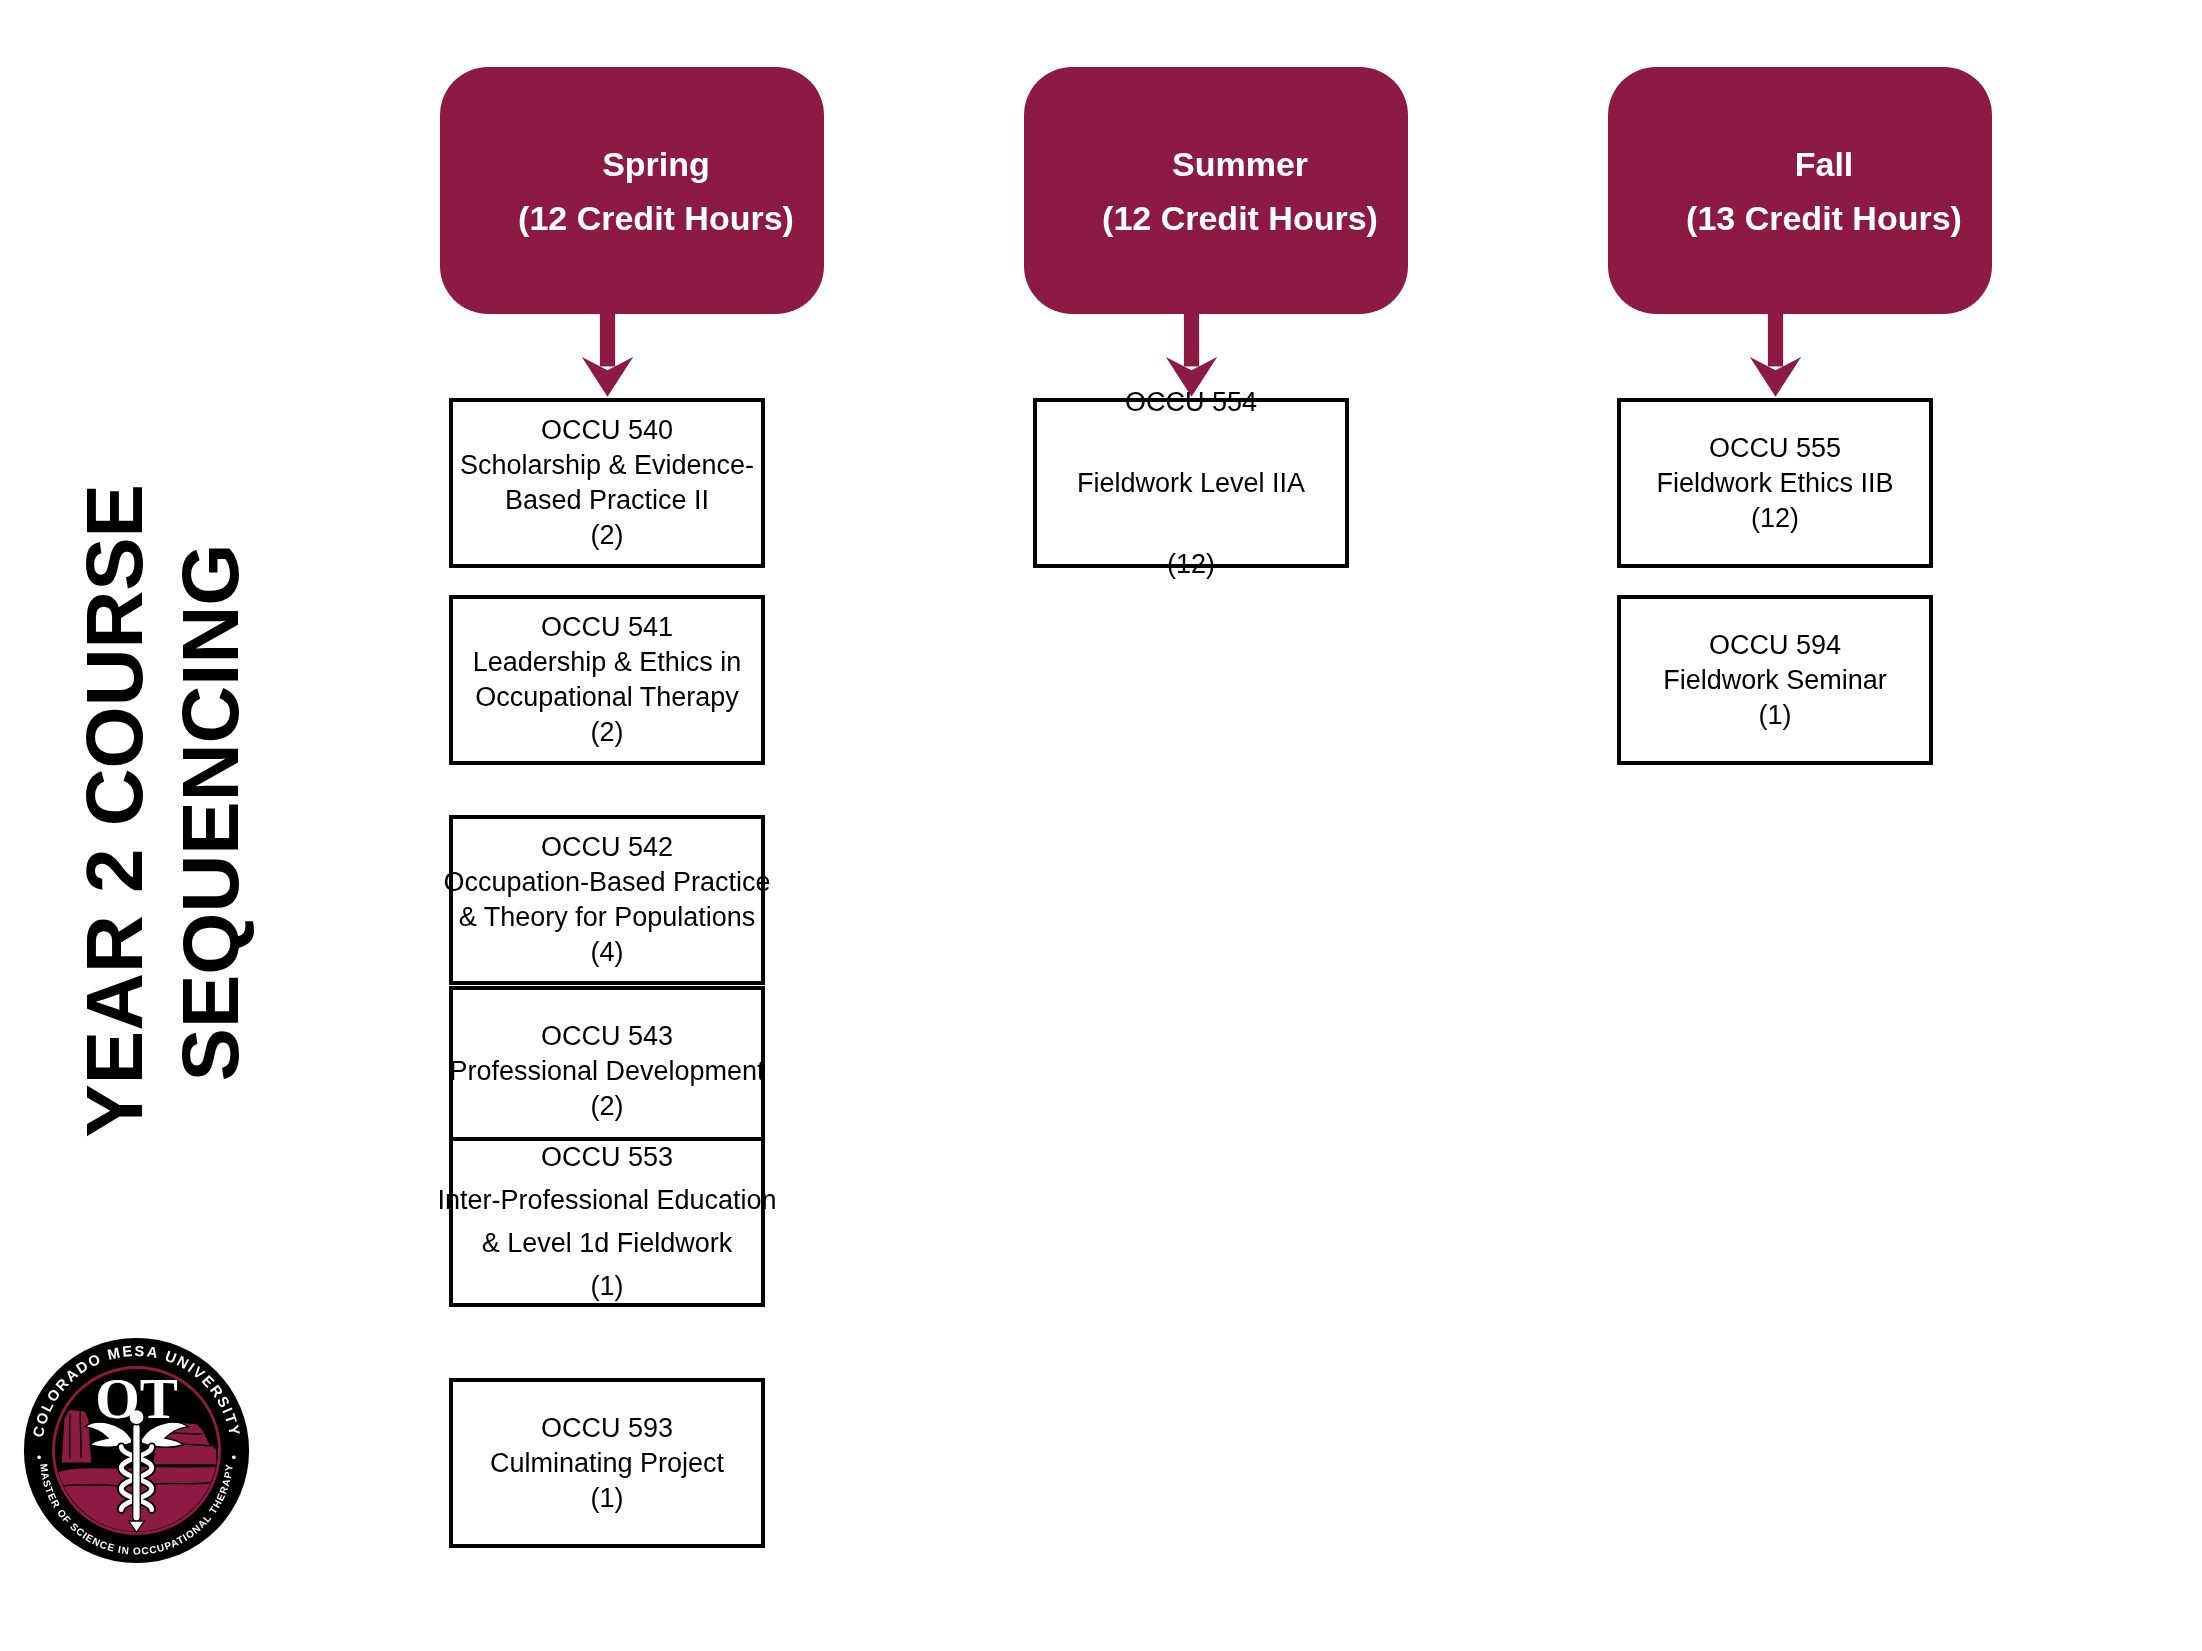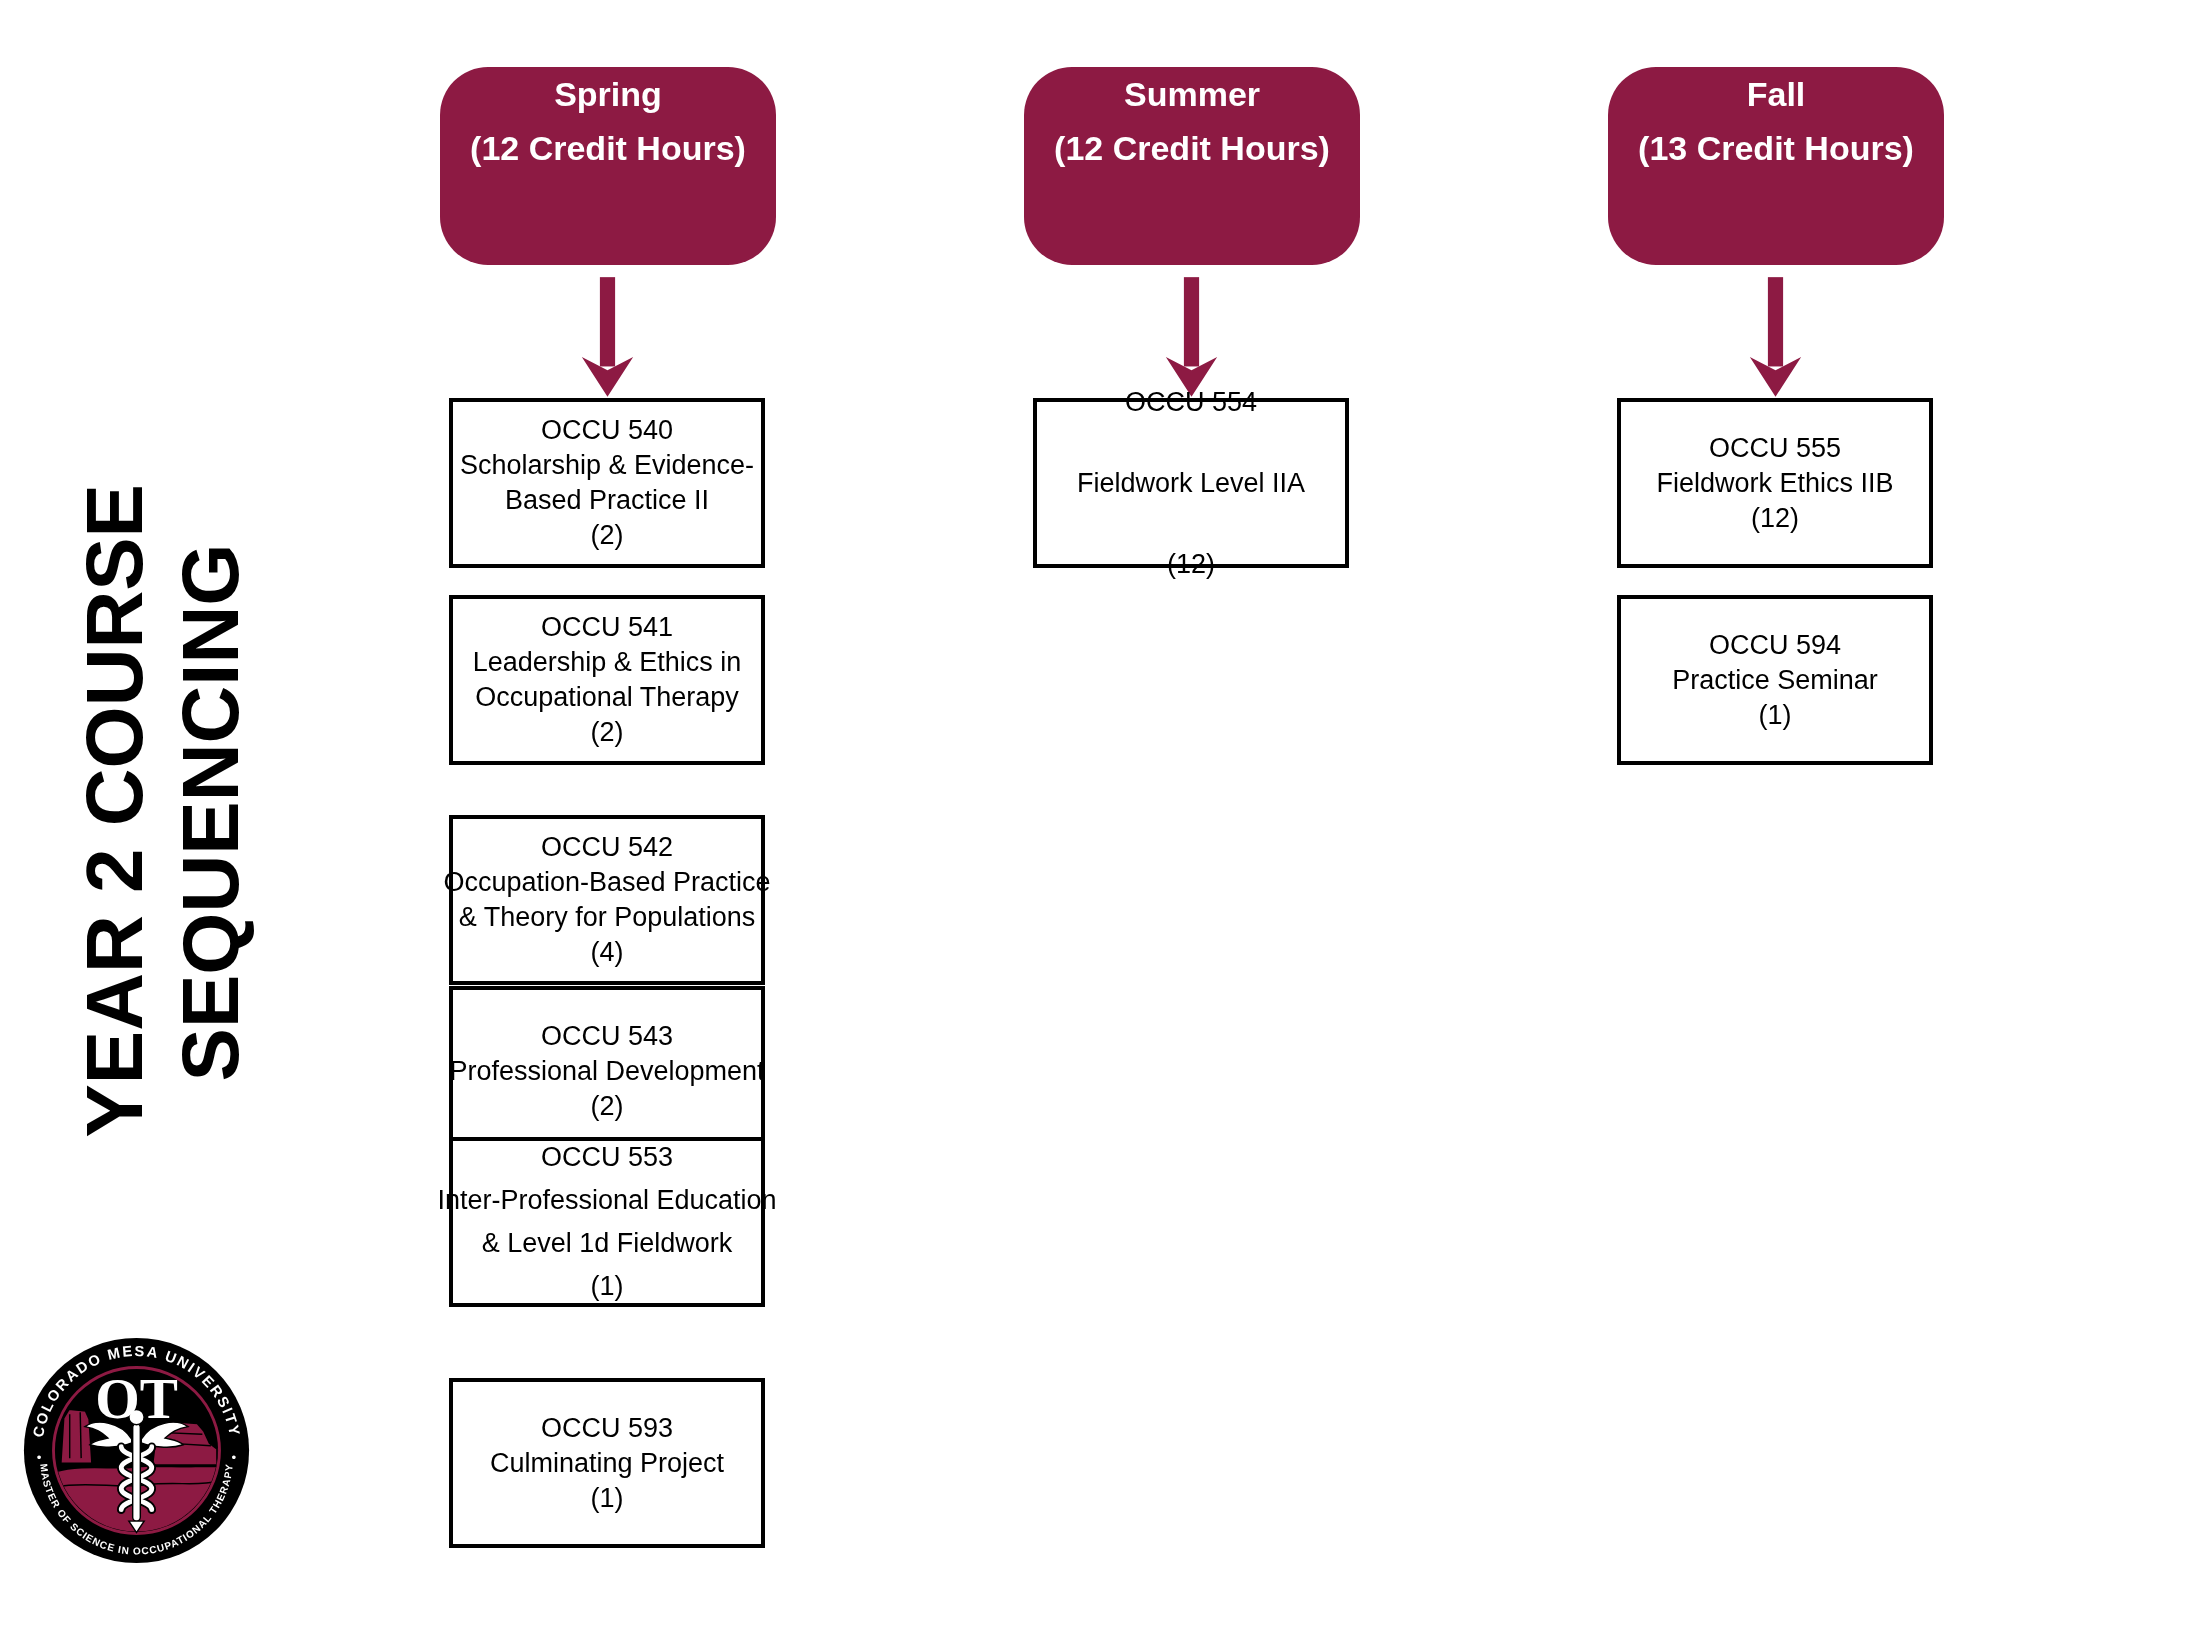--- a/index.html
+++ b/index.html
@@ -10,24 +10,24 @@
   }
   
   .vtitle{
     position:absolute;left:-163px;top:717px;width:650px;height:191px;
     transform:rotate(-90deg);
     text-align:center;font-weight:bold;font-size:80px;line-height:96px;
     letter-spacing:0px;white-space:nowrap;color:#000;
   }
   
   .hdr{
-    position:absolute;top:67px;width:336px;height:198px;border-radius:48px;
+    position:absolute;top:67px;width:336px;height:247px;border-radius:48px;
     background:var(--maroon);color:#fff;font-weight:bold;font-size:34px;
-    display:flex;flex-direction:column;align-items:center;
-    text-align:center;line-height:54px;white-space:nowrap;
+    display:flex;flex-direction:column;justify-content:center;align-items:center;
+    text-align:center;line-height:54px;white-space:nowrap;padding-left:48px;
   }
   #hdr-spring{left:440px;}
   #hdr-summer{left:1024px;}
   #hdr-fall{left:1608px;}
   
   .arrow{position:absolute;top:277px;width:57px;height:120px;}
   #arrow-spring{left:579px;}
   #arrow-summer{left:1163px;}
   #arrow-fall{left:1747px;}
   
@@ -126,21 +126,21 @@
     <div>(12)</div>
   </div>
 
   <div class="course col-fall row1">
     <div>OCCU 555</div>
     <div>Fieldwork Ethics IIB</div>
     <div>(12)</div>
   </div>
   <div class="course col-fall row2">
     <div>OCCU 594</div>
-    <div>Practice Seminar</div>
+    <div>Fieldwork Seminar</div>
     <div>(1)</div>
   </div>
 
   <svg class="logo" width="229" height="229" viewBox="-120 -120 240 240">
     <circle cx="0" cy="0" r="118" fill="#000000"></circle>
     <circle cx="0" cy="0" r="87" fill="none" stroke="#8D1A43" stroke-width="3"></circle>
     <clipPath id="logoClip">
         <circle cx="0" cy="0" r="85"></circle>
       </clipPath>
     <g clip-path="url(#logoClip)">

